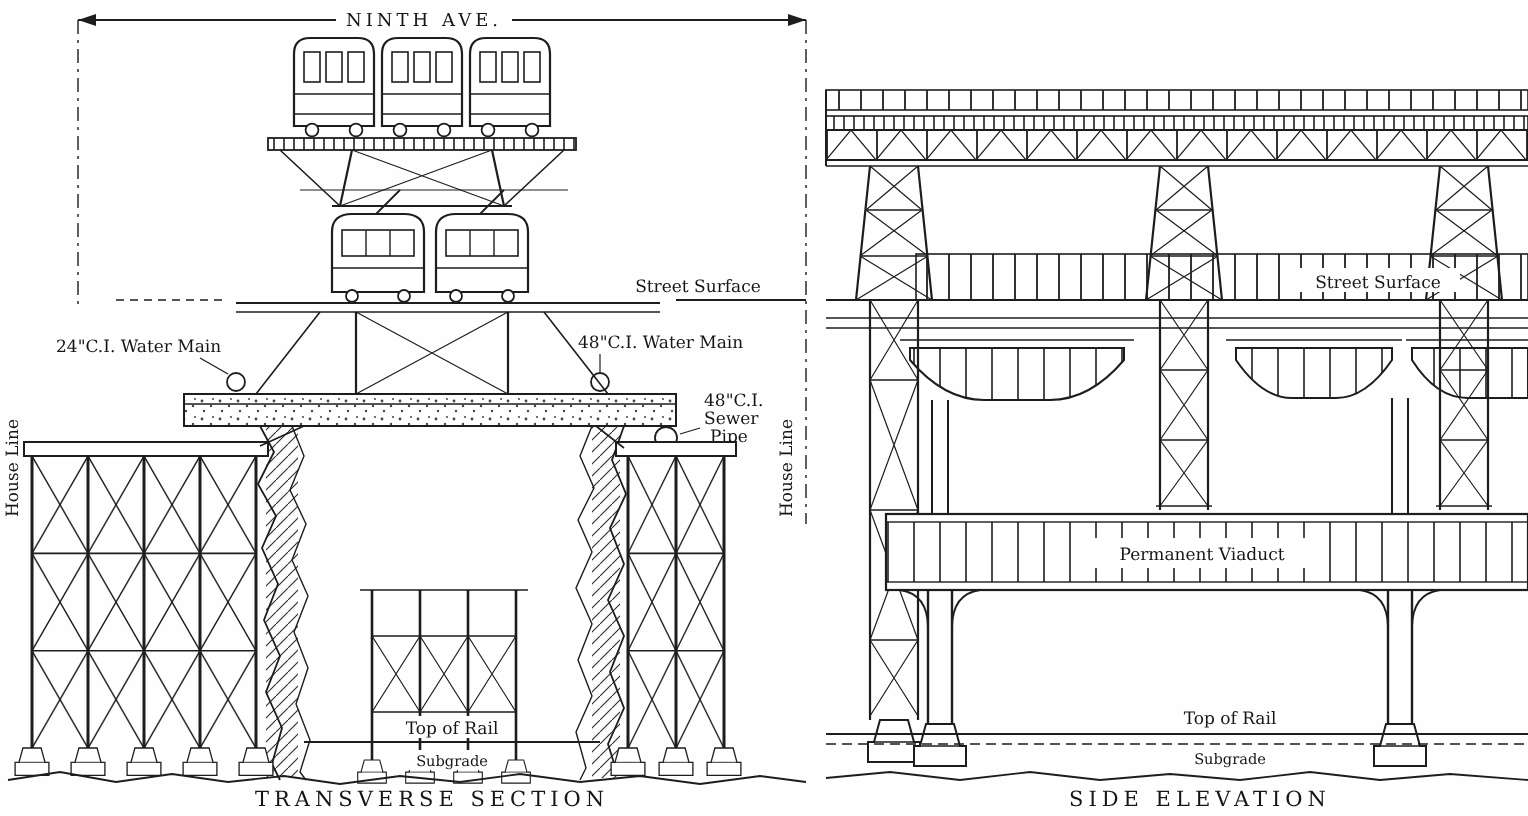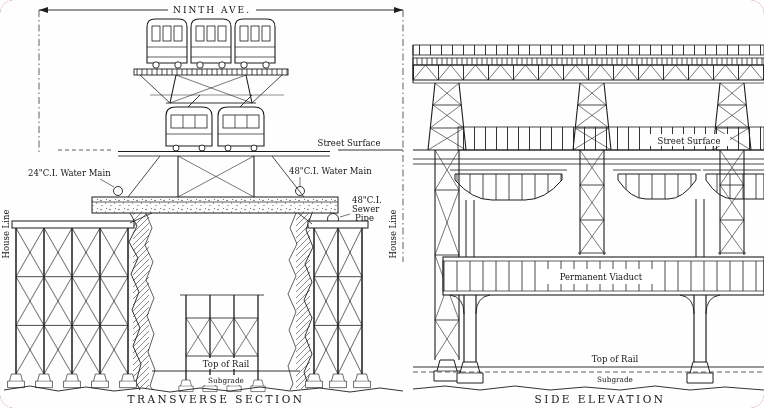--- a/index.html
+++ b/index.html
@@ -1,17 +1,17 @@
 <!DOCTYPE html>
 <html><head>
 <meta charset="utf-8">
 <style>
   html,body{margin:0;padding:0;background:#ffffff;}
   .page{width:764px;height:408px;background:#be185d;position:relative;overflow:hidden;
-        font-family:"DejaVu Serif","Liberation Serif",serif;border-radius:14px;}
+        font-family:"DejaVu Serif","Liberation Serif",serif;}
   svg{display:block;}
   text{fill:#151515;stroke:none;font-family:"DejaVu Serif","Liberation Serif",serif;}
   .lbl{font-size:8.5px;}
   .small{font-size:7.3px;}
   .dim{font-size:9px;letter-spacing:2px;}
   .cap{font-size:10.5px;letter-spacing:2.5px;}
 </style>
 </head>
 <body>
 

